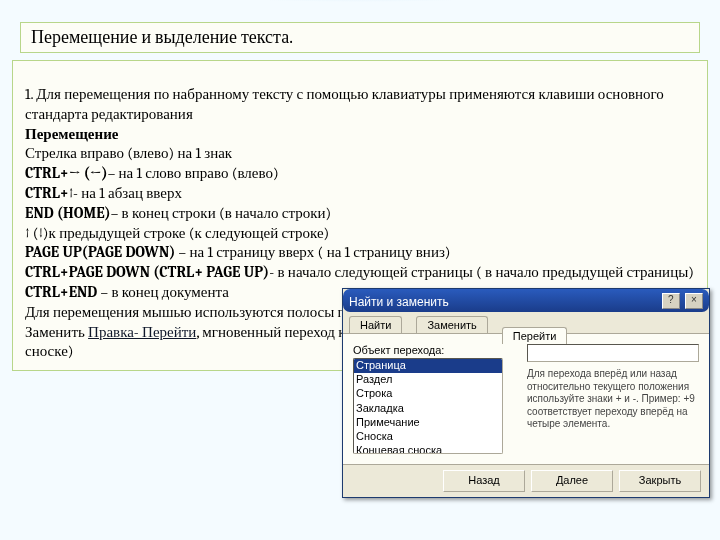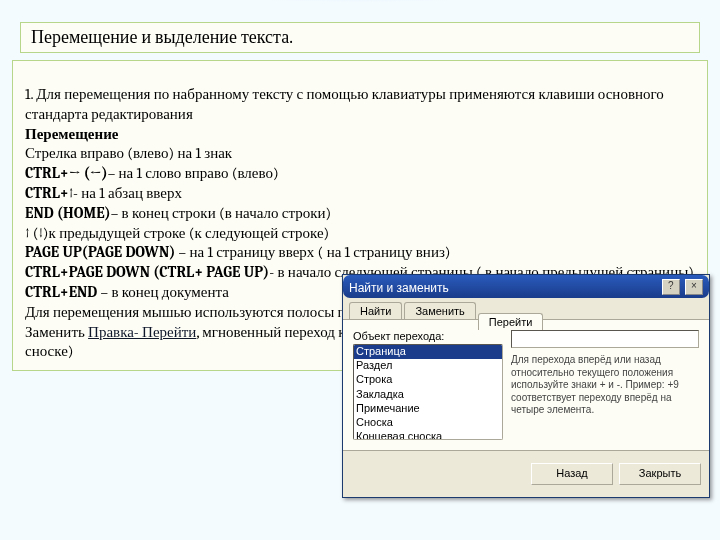--- a/index.html
+++ b/index.html
@@ -71,21 +71,21 @@
     border: 1px solid #fff;
     border-right-color: #888; border-bottom-color: #888;
     margin-left: 2px;
     text-align: center;
     line-height: 12px;
     color: #333;
     font-size: 10px;
   }
   .tabs {
     display: flex;
-    gap: 0;
+    gap: 12px;
     padding: 4px 0 0 6px;
     border-bottom: 1px solid #aca899;
     background: #ece9d8;
   }
   .tab {
     padding: 2px 10px;
     border: 1px solid #aca899;
     border-bottom: none;
     background: #ece9d8;
     margin-right: 2px;
@@ -93,21 +93,21 @@
     font-size: 11px;
   }
   .tab.active {
     background: #fdfdf6;
     position: relative;
     top: 11px;
   }
   .dlg-body {
     display: flex;
     padding: 10px 10px 10px 10px;
-    gap: 8px;
+    gap: 24px;
     background: #fdfdf6;
   }
   .col-l { flex: 0 0 150px; }
   .col-r { flex: 1; }
   .label { margin-bottom: 2px; }
   select.list {
     width: 100%;
     height: 96px;
     border: 1px inset #aca899;
     font-family: Tahoma, sans-serif;
@@ -125,21 +125,21 @@
     font-size: 11px;
   }
   .hint {
     margin-top: 6px;
     font-size: 10px;
     color: #444;
     line-height: 1.25;
   }
   .dlg-foot {
     background: #ece9d8;
-    padding: 12px 8px;
+    padding: 5px 8px;
     display: flex;
     justify-content: flex-end;
     gap: 6px;
     border-top: 1px solid #aca899;
   }
   .btn {
     min-width: 64px;
     height: 20px;
     border: 1px solid #aca899;
     border-top-color: #fff; border-left-color: #fff;
@@ -203,15 +203,16 @@
         <option>Концевая сноска</option>
       </select>
     </div>
     <div class="col-r">
       <input class="txt" type="text" value="" style="">
       <div class="hint">Для перехода вперёд или назад относительно текущего положения используйте знаки + и -. Пример: +9 соответствует переходу вперёд на четыре элемента.</div>
     </div>
   </div>
   <div class="dlg-foot">
     <div class="btn">Назад</div>
+    <div class="btn">Далее</div>
     <div class="btn">Закрыть</div>
   </div>
 </div>
 
 </body></html>

